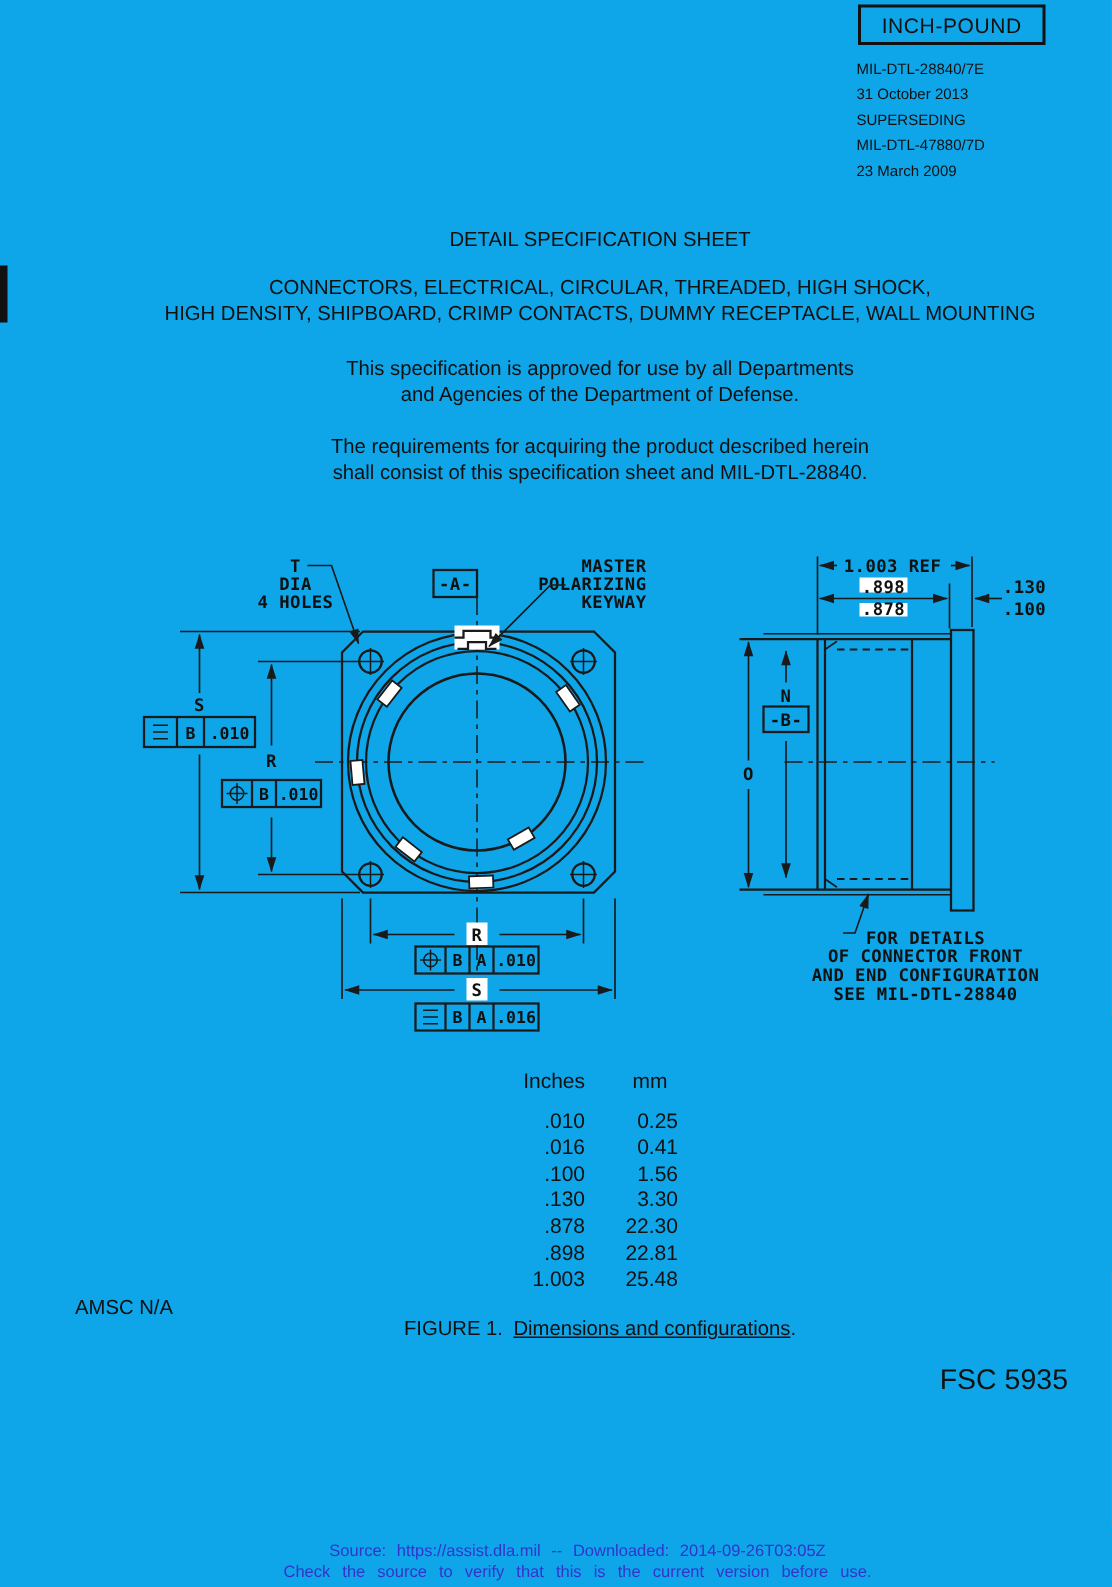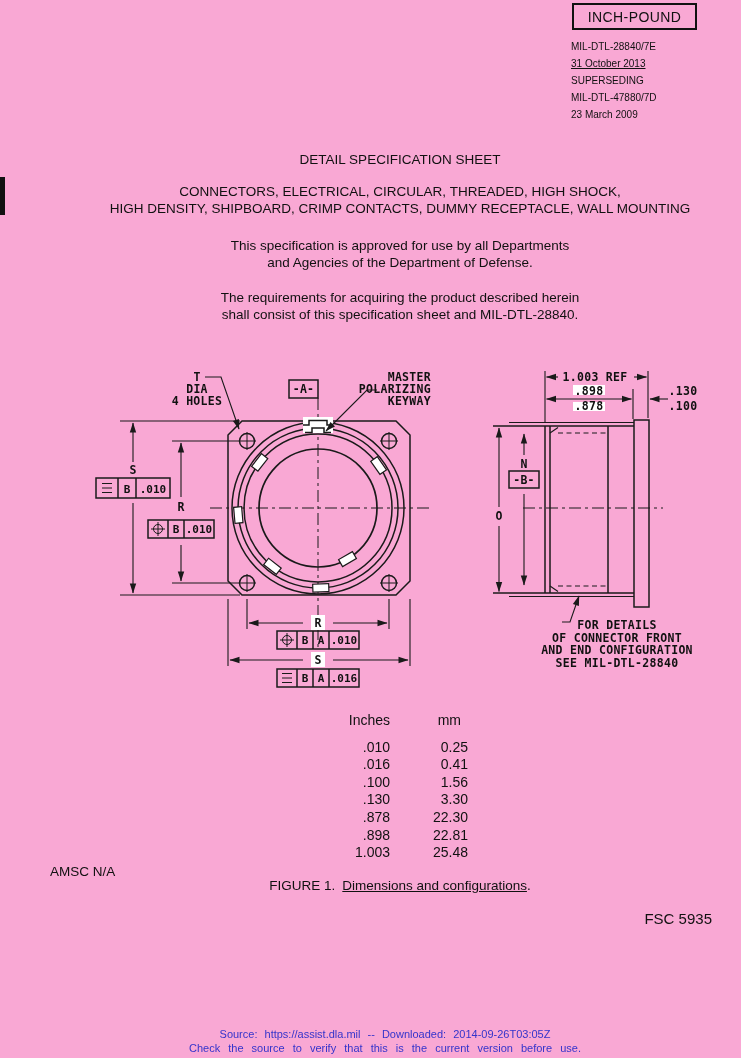--- a/index.html
+++ b/index.html
@@ -1,41 +1,41 @@
 <!DOCTYPE html>
 <html><head>
 <meta charset="utf-8">
 <style>
   * { margin:0; padding:0; box-sizing:border-box; }
   html,body { background:#888; }
   .page {
-    position:relative; width:741px; height:1058px; background:#f9a8d4;
+    position:relative; width:741px; height:1058px; background:#0ea5e9;
     margin:0 auto; overflow:hidden;
     font-family:"Liberation Sans", sans-serif; color:#111;
   }
   .axis { position:absolute; left:0; width:800px; text-align:center; }
   .change-bar { position:absolute; left:0; top:177px; width:5px; height:38px; background:#111; }
   .stamp-box {
     position:absolute; left:572px; top:3px; width:125px; height:27px;
     border:2px solid #111; font-size:14px; letter-spacing:.4px;
     display:flex; align-items:center; justify-content:center;
   }
   .doc-ids { position:absolute; left:571px; top:38px; font-size:10px; line-height:17px; }
-  .doc-ids .u { text-decoration:underline; }
+  .doc-ids .u { }
   .t13 { font-size:13.5px; line-height:17px; }
   .sheet-title { top:151px; }
   .main-title { top:183px; }
   .approval { top:237px; }
   .reqs { top:289px; }
   .caption { top:878px; font-size:13.5px; }
   .caption .u { text-decoration:underline; margin-left:7px; }
   .amsc { position:absolute; left:50px; top:864px; font-size:13.5px; }
-  .fsc { position:absolute; right:29px; top:910px; font-size:15px; }
+  .fsc { position:absolute; right:29px; top:910px; font-size:19px; }
   .conv-table { position:absolute; left:328px; top:712px; font-size:14px; }
-  .conv-head, .conv-row { display:grid; grid-template-columns:62px 62px;gap:16px; }
+  .conv-head, .conv-row { display:grid; grid-template-columns:62px 62px; }
   .conv-head { margin-bottom:9px; }
   .cell { text-align:right; line-height:17.6px; }
   .mmhead { padding-right:7px; }
   .src-footer { position:absolute; left:0; width:770px; top:1028px; text-align:center;
     font-size:11px; line-height:13.5px; color:#3434cb; }
   .src-footer .l1 { word-spacing:4px; }
   .src-footer .l2 { word-spacing:5px; }
   svg.drawing { position:absolute; left:0; top:0; }
   .ln  { fill:none; stroke:#1a1a1a; stroke-width:1.5; }
   .ln2 { fill:none; stroke:#1a1a1a; stroke-width:1.7; }

